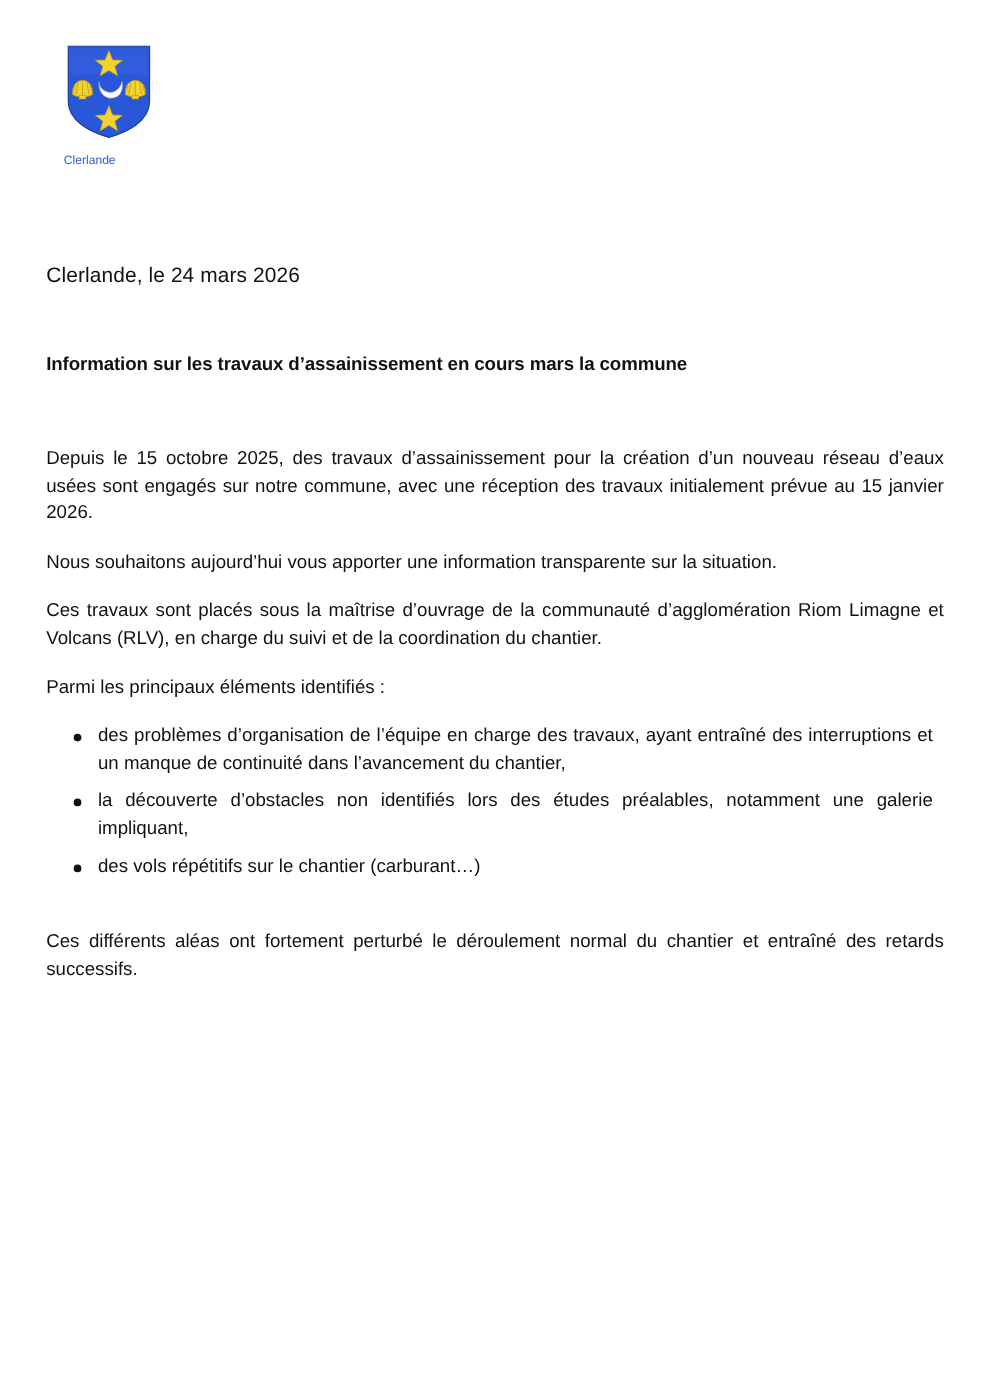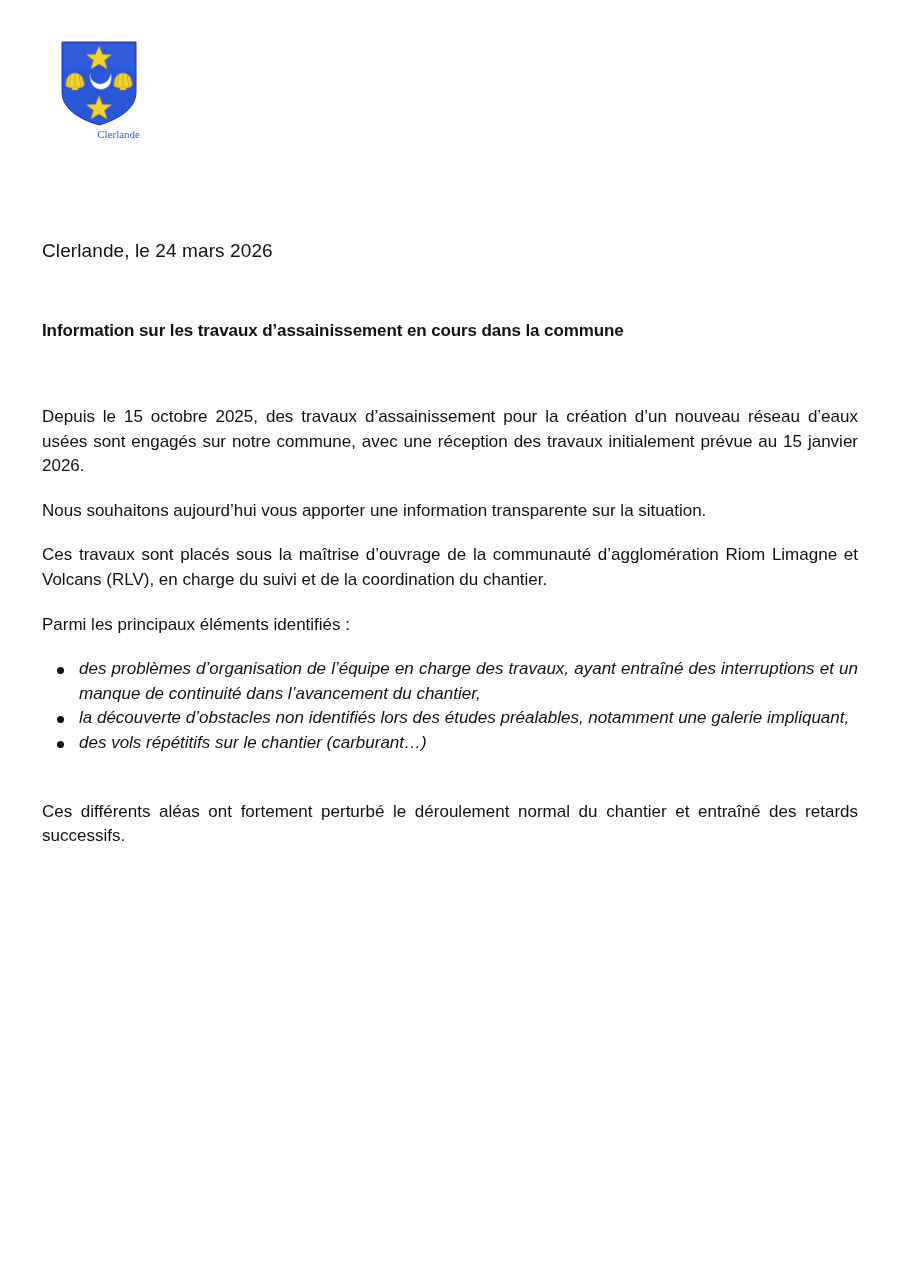--- a/index.html
+++ b/index.html
@@ -21,25 +21,25 @@
       top: 40px;
       width: 82px;
       height: 106px;
       text-align: center;
     }
     .logo svg {
       display: block;
       margin: 0 auto;
     }
     .logo-caption {
-      font-family: Liberation Serif, serif;
+      font-family: Liberation Sans, sans-serif;
       font-size: 11px;
       color: #2f5fd0;
-      margin-top: 2px;
-      text-align: right;
+      margin-top: 14px;
+      text-align: left;
       width: 82px;
     }
     .date-line {
       position: absolute;
       left: 42px;
       top: 240px;
       font-size: 19px;
       letter-spacing: 0.1px;
     }
     .subject {
@@ -67,22 +67,21 @@
     }
     ul.causes {
       list-style: none;
       margin: 0 0 44px 0;
       padding: 0;
     }
     ul.causes li {
       position: relative;
       padding-left: 37px;
       text-align: justify;
-      margin: 0;
-      font-style: italic;
+      margin: 10px;
     }
     ul.causes li::before {
       content: "";
       position: absolute;
       left: 15px;
       top: 10px;
       width: 7px;
       height: 7px;
       border-radius: 50%;
       background: #111111;
@@ -107,21 +106,21 @@
       <path d="M54,46 C53,38 58,33 63,33 C68,33 73,38 72,46 C68,49 58,49 54,46 Z" fill="#f2d230" stroke="#b99a10" stroke-width="0.7"></path>
       <path d="M63,34 L63,47 M59,35 L57,46 M67,35 L69,46 M56,38 L54,45 M70,38 L72,45" stroke="#b99a10" stroke-width="0.7" fill="none"></path>
       <rect x="60" y="47" width="6" height="3" fill="#f2d230" stroke="#b99a10" stroke-width="0.5"></rect>
     </g>
   </svg>
   <div class="logo-caption">Clerlande</div>
 </div>
 
 <div class="date-line">Clerlande, le 24 mars 2026</div>
 
-<div class="subject">Information sur les travaux d’assainissement en cours dans la commune</div>
+<div class="subject">Information sur les travaux d’assainissement en cours mars la commune</div>
 
 <div class="body-text">
   <p>Depuis le 15 octobre 2025, des travaux d’assainissement pour la création d’un nouveau réseau d’eaux usées sont engagés sur notre commune, avec une réception des travaux initialement prévue au 15 janvier 2026.</p>
   <p>Nous souhaitons aujourd’hui vous apporter une information transparente sur la situation.</p>
   <p>Ces travaux sont placés sous la maîtrise d’ouvrage de la communauté d’agglomération Riom Limagne et Volcans (RLV), en charge du suivi et de la coordination du chantier.</p>
   <p class="tight">Parmi les principaux éléments identifiés :</p>
   <ul class="causes">
     <li>des problèmes d’organisation de l’équipe en charge des travaux, ayant entraîné des interruptions et un manque de continuité dans l’avancement du chantier,</li>
     <li>la découverte d’obstacles non identifiés lors des études préalables, notamment une galerie impliquant,</li>
     <li>des vols répétitifs sur le chantier (carburant…)</li>

